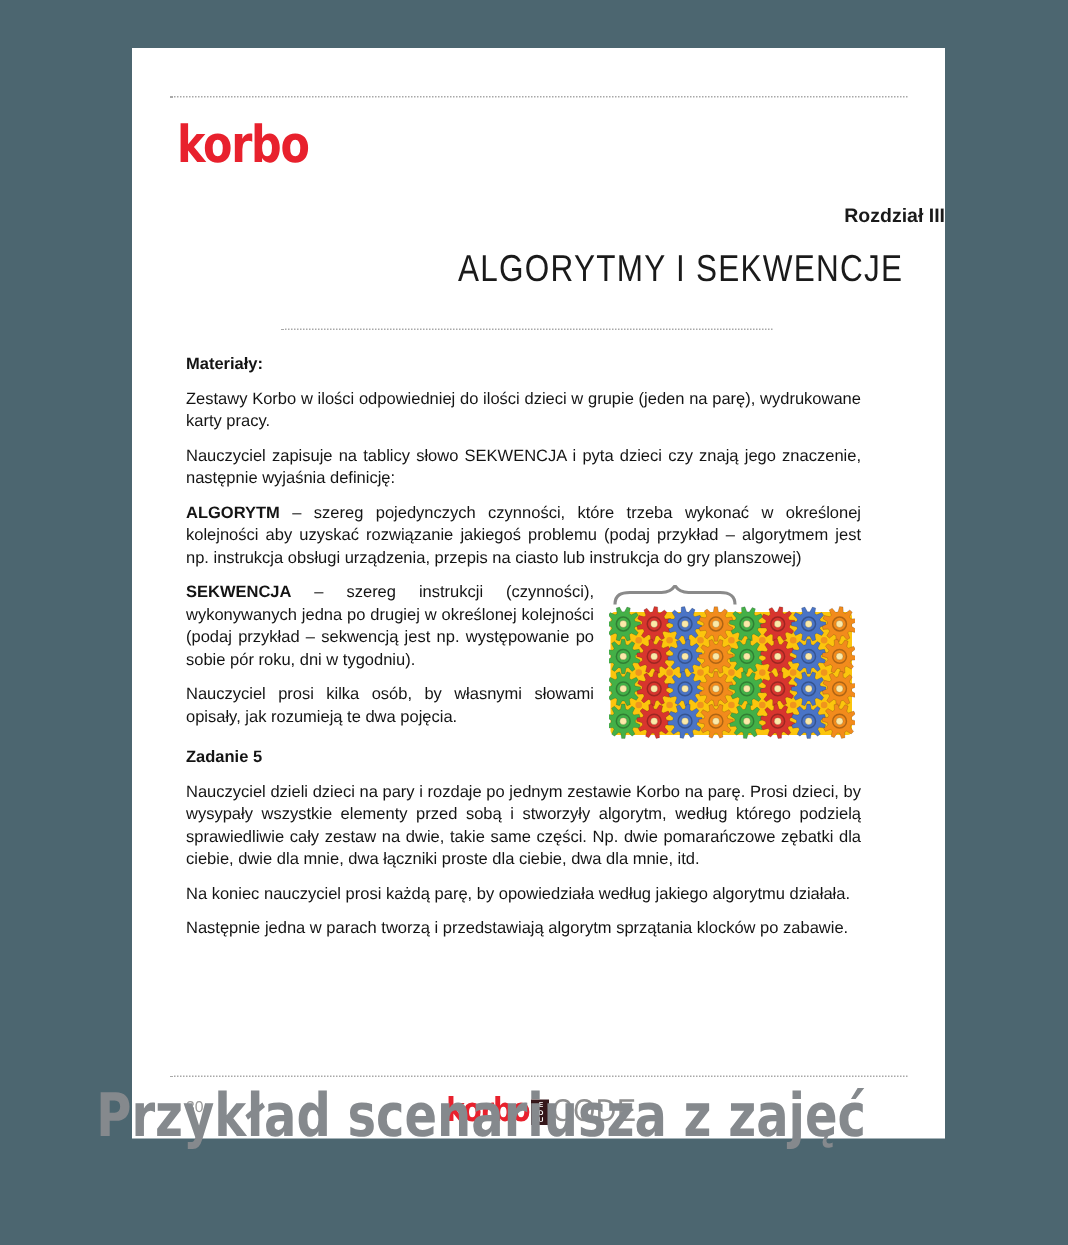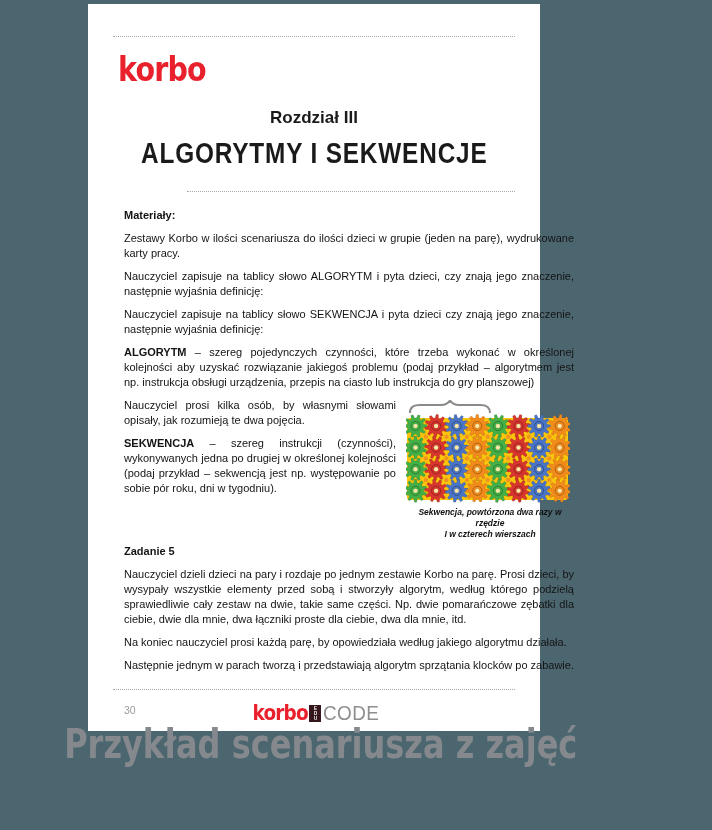--- a/index.html
+++ b/index.html
@@ -6,42 +6,42 @@
   body{
     width:712px;height:830px;
     background:#4c6670;
     font-family:"Liberation Sans",sans-serif;
     position:relative;overflow:hidden;
   }
   .canvas{position:absolute;inset:0;width:712px;height:830px;}
 
   
   .page{
-    position:absolute;left:88px;top:4px;width:452px;height:727px;
+    position:absolute;left:88px;top:32px;width:542px;height:727px;
     background:#ffffff;color:#161616;
   }
   .dotted{border-top:1px dotted #a8a8a8;height:0;}
   .dotted-top{position:absolute;top:32px;left:25px;right:25px;}
   .dotted-mid{position:absolute;top:187px;left:99px;width:328px;}
   .dotted-bottom{position:absolute;top:685px;left:25px;right:25px;}
 
   .brand-logo{
     position:absolute;left:30px;top:48px;
     font-family:"DejaVu Sans","Liberation Sans",sans-serif;
     font-weight:bold;font-size:34px;letter-spacing:-1px;
     color:#e8212d;transform:scaleX(.84);transform-origin:left center;
     line-height:34px;
   }
   .chapter{
-    position:absolute;top:104px;left:0;right:0;text-align:center;
-    font-weight:bold;font-size:17px;color:#1a1a1a;
+    position:absolute;top:104px;left:0;right:0;text-align:right;
+    font-weight:bold;font-size:13px;color:#1a1a1a;
   }
   .doc-title{
-    position:absolute;top:133px;left:0;right:0;text-align:center;
-    font-weight:bold;font-size:29px;letter-spacing:1px;color:#1a1a1a;
+    position:absolute;top:133px;left:0;right:0;text-align:right;
+    font-weight:normal;font-size:25px;letter-spacing:1px;color:#1a1a1a;
   }
   .doc-title span{display:inline-block;transform:scaleX(.84);transform-origin:center;}
 
   .content{
     position:absolute;top:204px;left:36px;width:450px;
     font-size:11px;line-height:15px;text-align:justify;color:#141414;
   }
   .content p{margin:0 0 8px;}
   .content .sec{font-weight:bold;margin:0 0 8px;font-size:11px;}
   .term{font-weight:bold;}
@@ -100,23 +100,22 @@
     <div class="brand-logo">korbo</div>
 
     <div class="chapter">Rozdział III</div>
     <div class="doc-title"><span>ALGORYTMY I SEKWENCJE</span></div>
 
     <div class="dotted dotted-mid"></div>
 
     <div class="content">
 
       <p class="sec">Materiały:</p>
-      <p>Zestawy Korbo w ilości scenariusza do ilości dzieci w grupie (jeden na parę), wydrukowane karty pracy.</p>
-
-      <p>Nauczyciel zapisuje na tablicy słowo ALGORYTM i pyta dzieci, czy znają jego znaczenie, następnie wyjaśnia definicję:</p>
+      <p>Zestawy Korbo w ilości odpowiedniej do ilości dzieci w grupie (jeden na parę), wydrukowane karty pracy.</p>
+
 
       <p>Nauczyciel zapisuje na tablicy słowo SEKWENCJA i pyta dzieci czy znają jego znaczenie, następnie wyjaśnia definicję:</p>
 
       <p><span class="term">ALGORYTM</span> <span>– szereg pojedynczych czynności, które trzeba wykonać w określonej kolejności aby uzyskać rozwiązanie jakiegoś problemu (podaj przykład – algorytmem jest np. instrukcja obsługi urządzenia, przepis na ciasto lub instrukcja do gry planszowej)</span></p>
 
       <div>
         <div class="figure">
           <svg class="brace-svg" width="84" height="13" viewBox="0 0 84 13">
             <path d="M2,13 C2,6.5 6,5 12,5 L33,5 C37,5 40,3.5 42,0.5 C44,3.5 47,5 51,5 L72,5 C78,5 82,6.5 82,13" fill="none" stroke="#8a8a8a" stroke-width="2.1" stroke-linecap="round"></path>
           </svg>
@@ -233,34 +232,30 @@
               <path d="M161.8,32.6 L165.3,33.6 L165.1,35.9 L161.4,36.2 L160.8,37.6 L163.1,40.4 L161.5,42.1 L158.4,40.2 L157.1,41.0 L157.3,44.6 L155.0,45.1 L153.7,41.7 L152.1,41.6 L150.1,44.6 L148.0,43.7 L148.9,40.1 L147.7,39.1 L144.3,40.4 L143.1,38.4 L146.0,36.1 L145.6,34.6 L142.1,33.6 L142.3,31.3 L146.0,31.0 L146.6,29.6 L144.3,26.8 L145.9,25.1 L149.0,27.0 L150.3,26.2 L150.1,22.6 L152.4,22.1 L153.7,25.5 L155.3,25.6 L157.3,22.6 L159.4,23.5 L158.5,27.1 L159.7,28.1 L163.1,26.8 L164.3,28.8 L161.4,31.1 Z" fill="#f28b1c" stroke="rgba(0,0,0,0.18)" stroke-width="0.6"></path>
               <circle cx="153.70000000000002" cy="33.6" r="4.6" fill="none" stroke="rgba(0,0,0,0.28)" stroke-width="1"></circle>
               <circle cx="153.70000000000002" cy="33.6" r="2.3" fill="#fbe9a8" stroke="rgba(0,0,0,0.2)" stroke-width="0.5"></circle>
               <path d="M161.7,56.7 L164.7,58.7 L163.8,60.9 L160.3,60.0 L159.2,61.1 L160.6,64.6 L158.6,65.7 L156.2,62.9 L154.7,63.3 L153.7,66.8 L151.4,66.6 L151.2,62.9 L149.8,62.3 L146.9,64.6 L145.2,63.1 L147.1,60.0 L146.3,58.6 L142.7,58.8 L142.2,56.6 L145.6,55.2 L145.7,53.7 L142.7,51.7 L143.6,49.5 L147.1,50.4 L148.2,49.3 L146.8,45.8 L148.8,44.7 L151.2,47.5 L152.7,47.1 L153.7,43.6 L156.0,43.8 L156.2,47.5 L157.6,48.1 L160.5,45.8 L162.2,47.3 L160.3,50.4 L161.1,51.8 L164.7,51.6 L165.2,53.8 L161.8,55.2 Z" fill="#f28b1c" stroke="rgba(0,0,0,0.18)" stroke-width="0.6"></path>
               <circle cx="153.70000000000002" cy="55.2" r="4.6" fill="none" stroke="rgba(0,0,0,0.28)" stroke-width="1"></circle>
               <circle cx="153.70000000000002" cy="55.2" r="2.3" fill="#fbe9a8" stroke="rgba(0,0,0,0.2)" stroke-width="0.5"></circle>
               <path d="M161.8,75.8 L165.3,76.8 L165.1,79.1 L161.4,79.4 L160.8,80.8 L163.1,83.6 L161.5,85.3 L158.4,83.4 L157.1,84.2 L157.3,87.8 L155.0,88.3 L153.7,84.9 L152.1,84.8 L150.1,87.8 L148.0,86.9 L148.9,83.3 L147.7,82.3 L144.3,83.6 L143.1,81.6 L146.0,79.3 L145.6,77.8 L142.1,76.8 L142.3,74.5 L146.0,74.2 L146.6,72.8 L144.3,70.0 L145.9,68.3 L149.0,70.2 L150.3,69.4 L150.1,65.8 L152.4,65.3 L153.7,68.7 L155.3,68.8 L157.3,65.8 L159.4,66.7 L158.5,70.3 L159.7,71.3 L163.1,70.0 L164.3,72.0 L161.4,74.3 Z" fill="#f28b1c" stroke="rgba(0,0,0,0.18)" stroke-width="0.6"></path>
               <circle cx="153.70000000000002" cy="76.80000000000001" r="4.6" fill="none" stroke="rgba(0,0,0,0.28)" stroke-width="1"></circle>
               <circle cx="153.70000000000002" cy="76.80000000000001" r="2.3" fill="#fbe9a8" stroke="rgba(0,0,0,0.2)" stroke-width="0.5"></circle>
             </svg>
-          <div class="fig-caption">
-            <div>Sekwencja, powtórzona dwa razy w rzędzie</div>
-            <div>I w czterech wierszach</div>
-          </div>
         </div>
 
+        <p><span class="term">SEKWENCJA</span> <span>– szereg instrukcji (czynności), wykonywanych jedna po drugiej w określonej kolejności (podaj przykład – sekwencją jest np. występowanie po sobie pór roku, dni w tygodniu).</span></p>
         <p>Nauczyciel prosi kilka osób, by własnymi słowami opisały, jak rozumieją te dwa pojęcia.</p>
-        <p><span class="term">SEKWENCJA</span> <span>– szereg instrukcji (czynności), wykonywanych jedna po drugiej w określonej kolejności (podaj przykład – sekwencją jest np. występowanie po sobie pór roku, dni w tygodniu).</span></p>
       </div>
 
       <p class="sec task-heading">Zadanie 5</p>
       <p>Nauczyciel dzieli dzieci na pary i rozdaje po jednym zestawie Korbo na parę. Prosi dzieci, by wysypały wszystkie elementy przed sobą i stworzyły algorytm, według którego podzielą sprawiedliwie cały zestaw na dwie, takie same części. Np. dwie pomarańczowe zębatki dla ciebie, dwie dla mnie, dwa łączniki proste dla ciebie, dwa dla mnie, itd.</p>
       <p>Na koniec nauczyciel prosi każdą parę, by opowiedziała według jakiego algorytmu działała.</p>
-      <p>Następnie jednym w parach tworzą i przedstawiają algorytm sprzątania klocków po zabawie.</p>
+      <p>Następnie jedna w parach tworzą i przedstawiają algorytm sprzątania klocków po zabawie.</p>
     </div>
 
     <div class="dotted dotted-bottom"></div>
 
     <div class="page-number">30</div>
 
     <div class="footer-logo">
       <span class="flogo-korbo">korbo</span>
       <span class="flogo-badge">
           <span>EDU</span>

